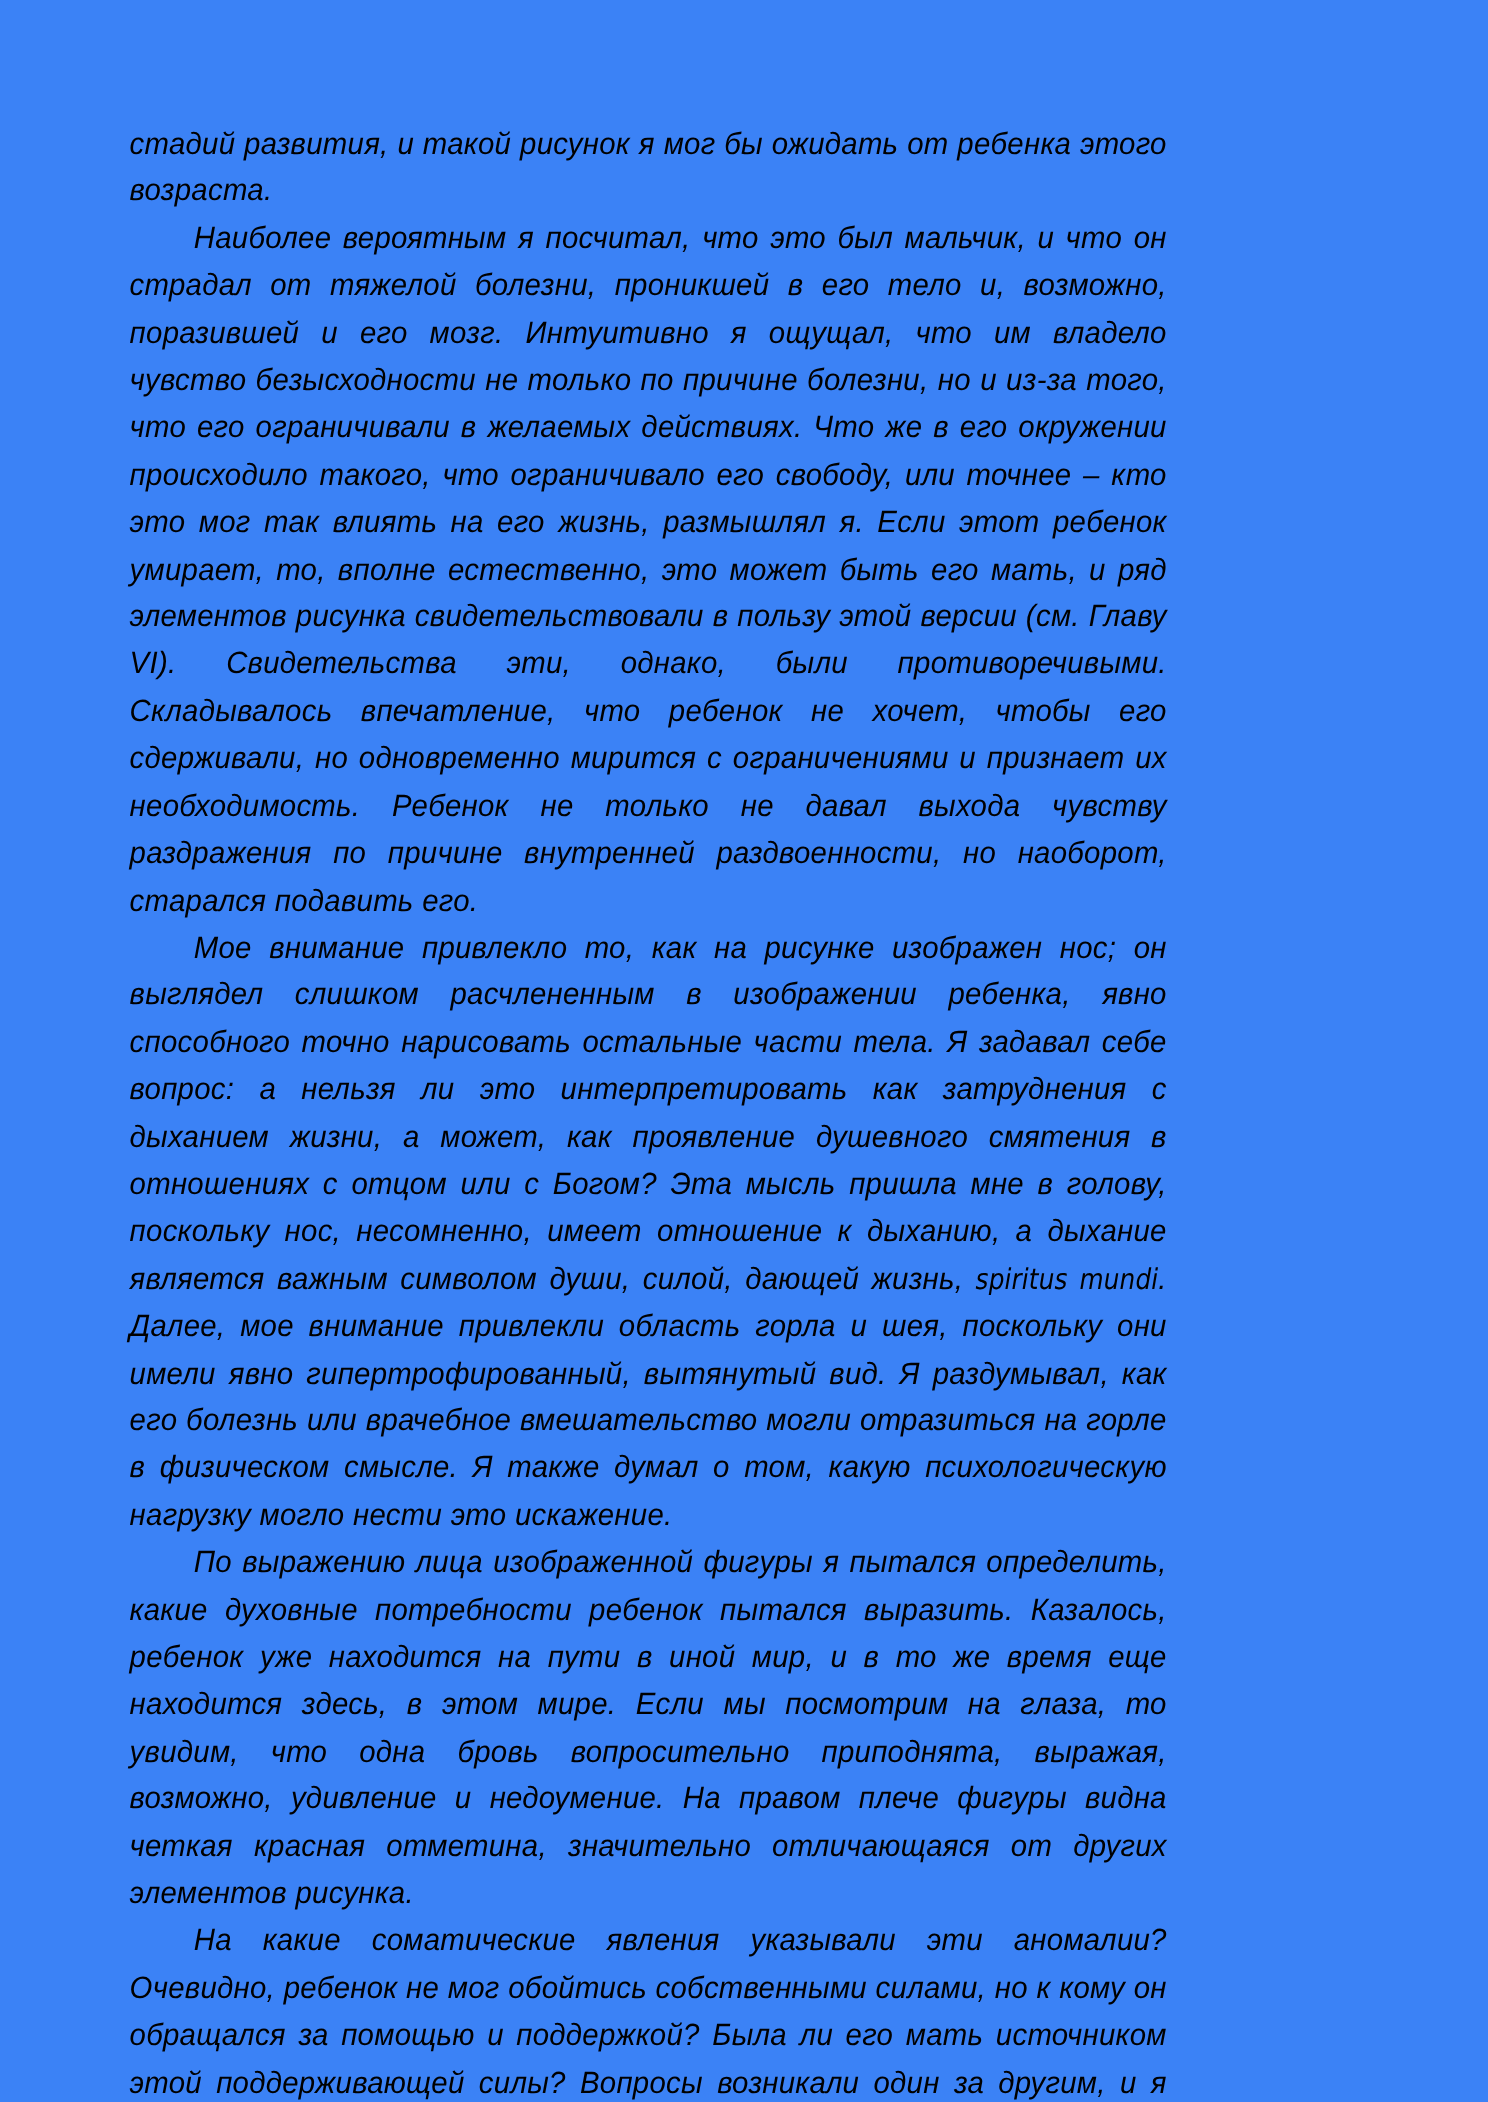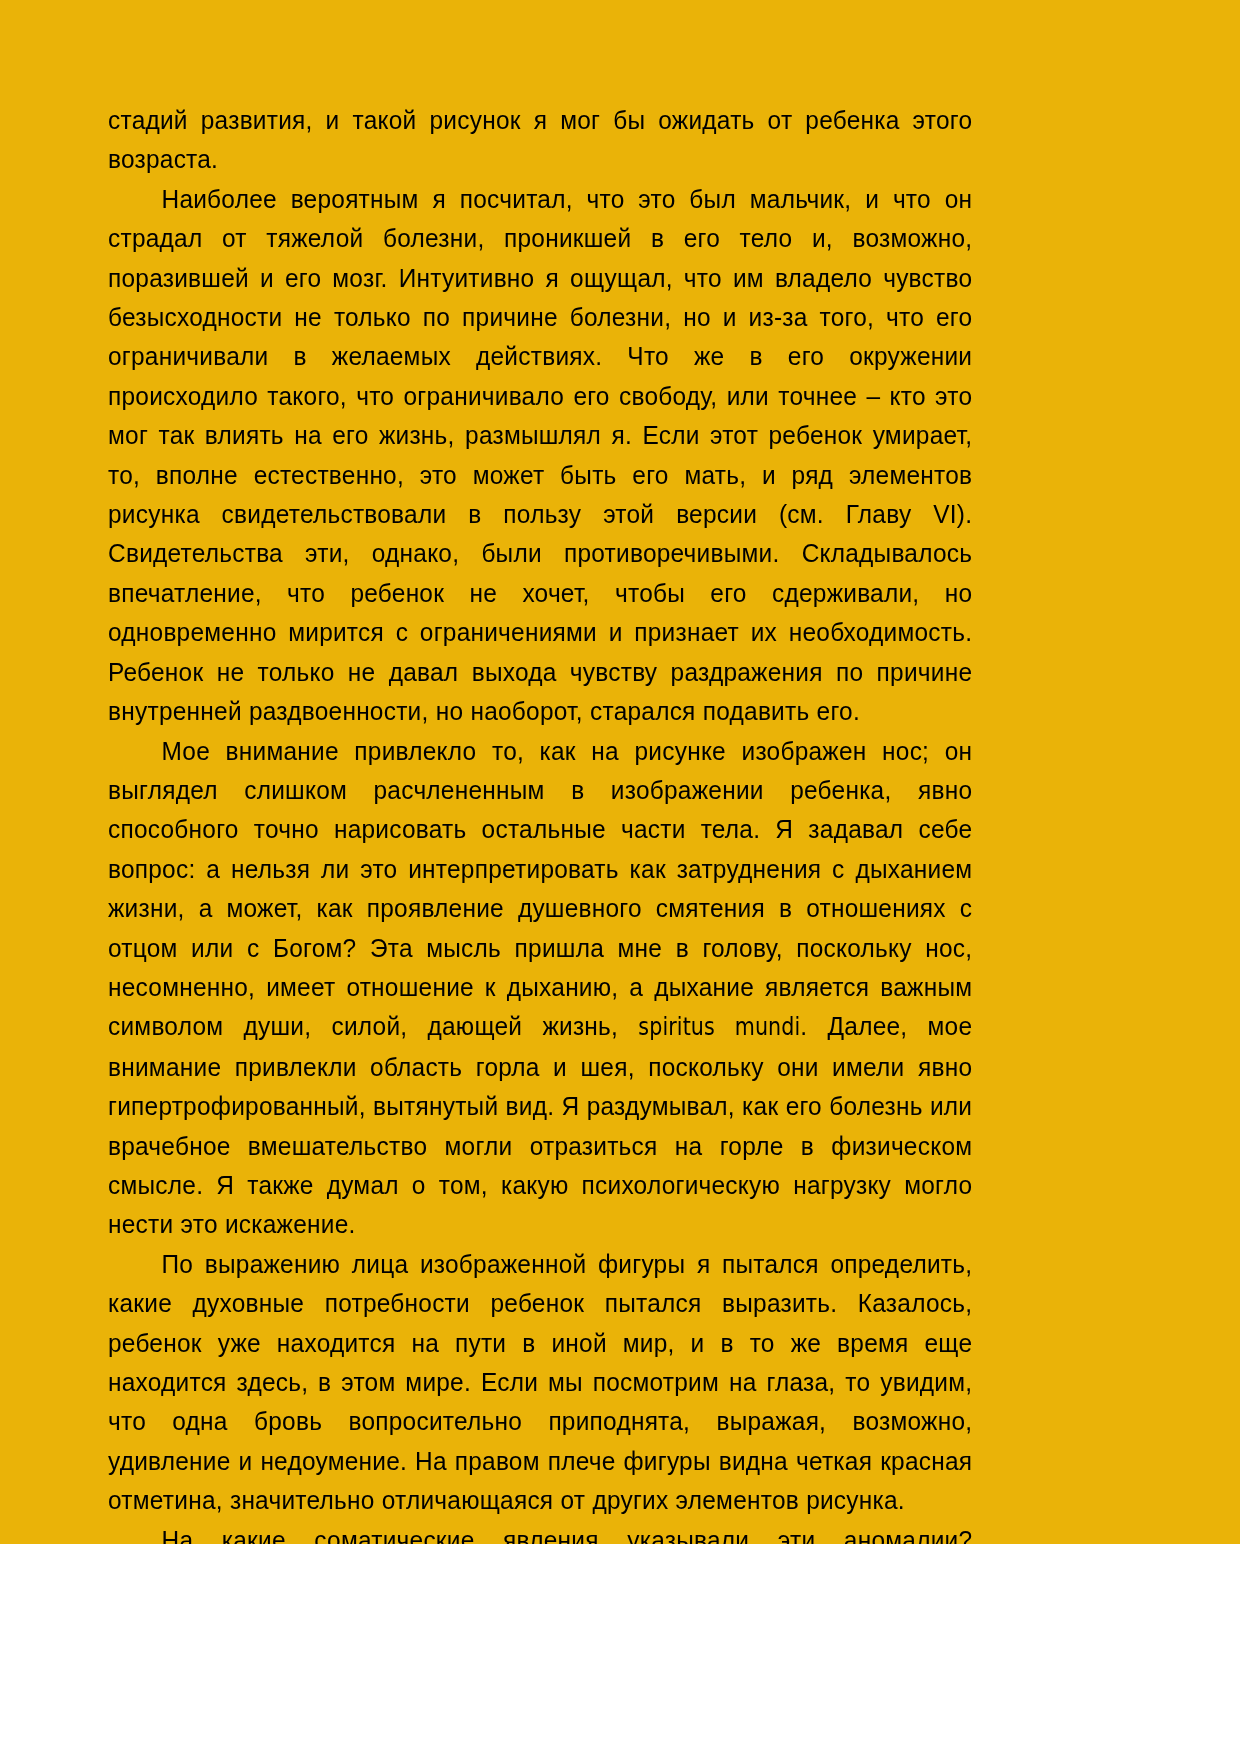--- a/index.html
+++ b/index.html
@@ -7,24 +7,25 @@
     margin: 0;
     padding: 0;
     background: #ffffff;
   }
   body {
     font-family: "Liberation Sans", sans-serif;
   }
   .page {
     position: relative;
     width: 1240px;
-    height: 1544px;
-    background: #eab308;
+    height: 1752px;
+    background: #3b82f6;
     overflow: hidden;
     box-sizing: border-box;
+    font-style: italic;
   }
   .text-column {
     position: absolute;
     left: 108px;
     top: 101px;
     width: 905px;
   }
   .para {
     margin: 0;
     padding: 0;

